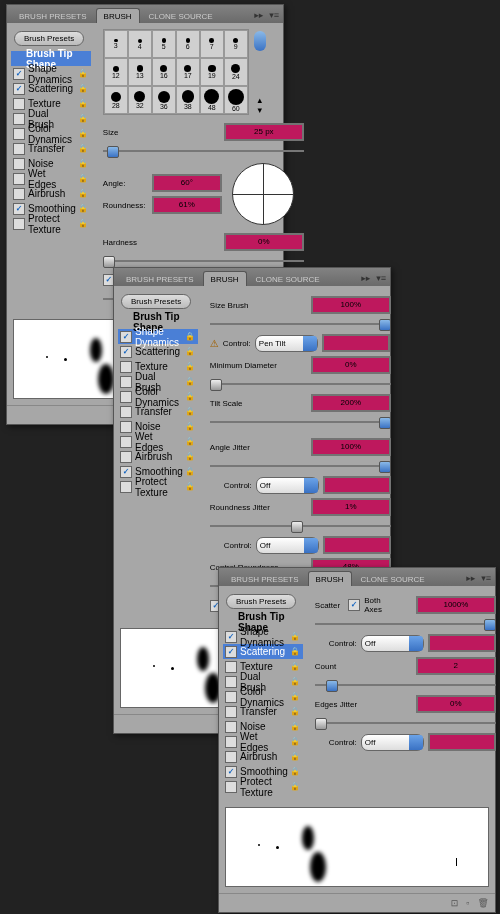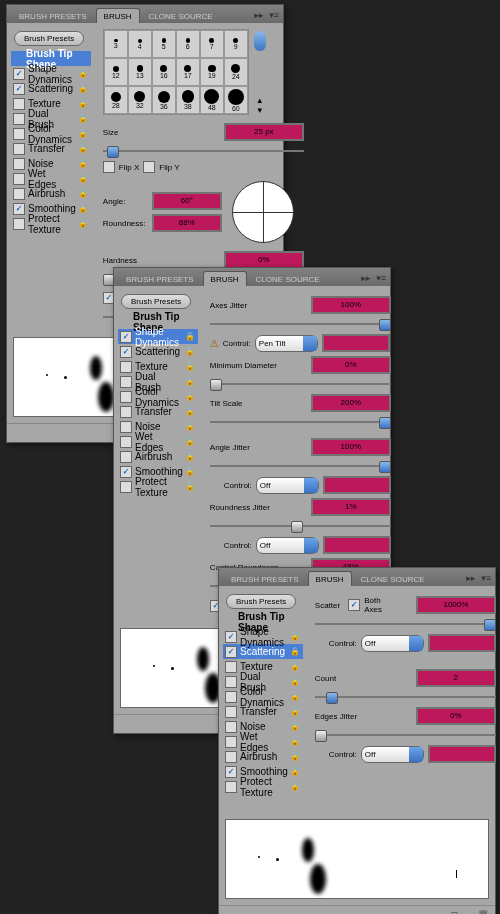--- a/index.html
+++ b/index.html
@@ -216,35 +216,29 @@
    </div>
    <div class="row" style="margin-top:8px">
           <span class="lbl">Size</span>
           <div style="flex:1"></div>
           <span class="inp">25 px</span>
         </div>
    <div class="slider">
           <div class="strack"></div>
           <div class="sknob blue" style="left:2%"></div>
         </div>
-   <div class="row">
-          <span class="cb"></span>
-          <span class="lbl">Flip X</span>
-          <span class="cb"></span>
-          <span class="lbl">Flip Y</span>
-        </div>
    <div style="display:flex;align-items:center">
     <div>
      <div class="row">
               <span class="lblw">Angle:</span>
               <span class="inp" style="width:30px">60°</span>
             </div>
      <div class="row">
               <span class="lblw">Roundness:</span>
-              <span class="inp" style="width:30px">88%</span>
+              <span class="inp" style="width:30px">61%</span>
             </div>
     </div>
     <div class="anglecirc"></div>
    </div>
    <div class="row">
           <span class="lbl">Hardness</span>
           <div style="flex:1"></div>
           <span class="inp">0%</span>
         </div>
    <div class="slider">
@@ -345,21 +339,21 @@
           <span class="lock">🔒</span>
         </div>
    <div class="strow">
           <span class="cb"></span>
           <span class="sbfill">Protect Texture</span>
           <span class="lock">🔒</span>
         </div>
   </div>
   <div class="main">
    <div class="row">
-          <span class="lbl">Axes Jitter</span>
+          <span class="lbl">Size Brush</span>
           <div style="flex:1"></div>
           <span class="inp">100%</span>
         </div>
    <div class="slider">
           <div class="strack"></div>
           <div class="sknob blue" style="right:0"></div>
         </div>
    <div class="row">
           <span class="warn">⚠</span>
           <span class="lbl">Control:</span>
@@ -543,21 +537,21 @@
         </div>
    <div class="row">
           <span style="width:10px"></span>
           <span class="lbl">Control:</span>
           <div class="sel">
             <span>Off</span>
             <span class="arr">▴▾</span>
           </div>
           <span class="inp" style="width:28px"></span>
         </div>
-   <div class="row" style="margin-top:17px">
+   <div class="row" style="margin-top:5px">
           <span class="lbl">Count</span>
           <div style="flex:1"></div>
           <span class="inp">2</span>
         </div>
    <div class="slider">
           <div class="strack"></div>
           <div class="sknob blue" style="left:6%"></div>
         </div>
    <div class="row">
           <span class="lbl">Edges Jitter</span>

